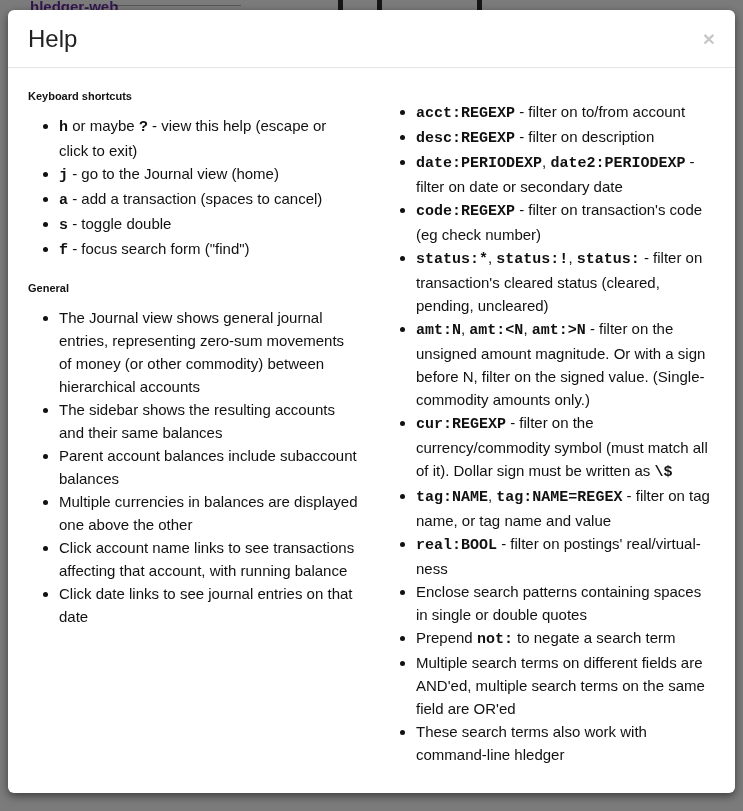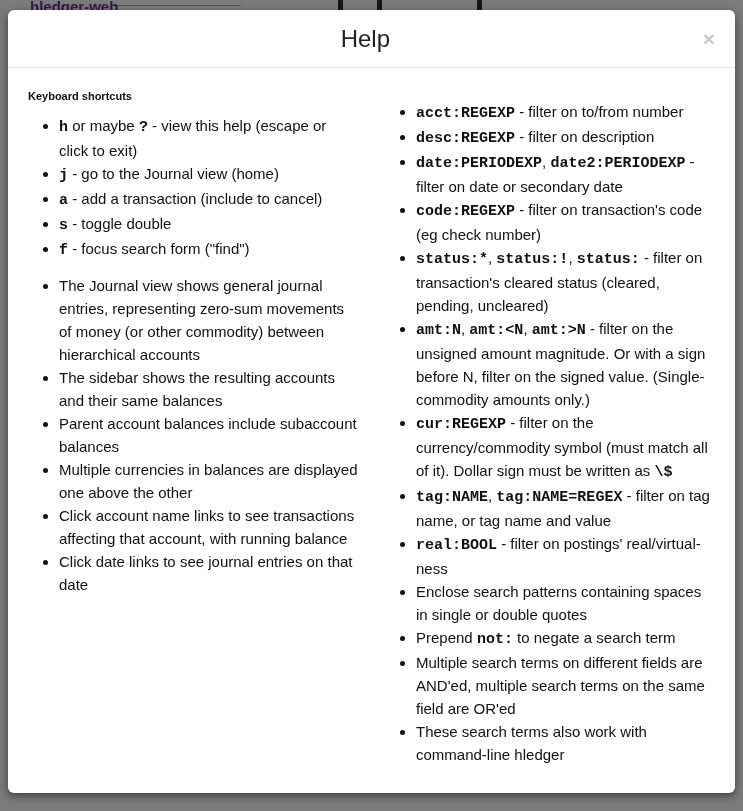--- a/index.html
+++ b/index.html
@@ -62,21 +62,20 @@
   .modal-header {
     padding: 14px 20px 13px 20px;
     border-bottom: 1px solid var(--divider, #e5e5e5);
   }
   .modal-title {
     margin: 0;
     font-size: 24px;
     font-weight: 400;
     line-height: 30px;
     color: #222222;
-    text-align: center;
   }
   .close-btn {
     float: right;
     background: none;
     border: 0;
     padding: 0;
     margin-top: 4px;
     font-family: "Liberation Sans", sans-serif;
     font-size: 21px;
     font-weight: bold;
@@ -132,36 +131,37 @@
   <div class="modal-header">
     <button class="close-btn">×</button>
     <h1 class="modal-title">Help</h1>
   </div>
   <div class="modal-body">
     <div class="help-col">
         <h3 class="section-heading">Keyboard shortcuts</h3>
         <ul class="help-list">
           <li><code>h</code><span> or maybe </span><code>?</code><span> - view this help (escape or click to exit)</span></li>
           <li><code>j</code><span> - go to the Journal view (home)</span></li>
-          <li><code>a</code><span> - add a transaction (include to cancel)</span></li>
+          <li><code>a</code><span> - add a transaction (spaces to cancel)</span></li>
           <li><code>s</code><span> - toggle double</span></li>
           <li><code>f</code><span> - focus search form ("find")</span></li>
         </ul>
+        <h3 class="section-heading">General</h3>
         <ul class="help-list">
           <li><span>The Journal view shows general journal entries, representing zero-sum movements of money (or other commodity) between hierarchical accounts</span></li>
           <li><span>The sidebar shows the resulting accounts and their same balances</span></li>
           <li><span>Parent account balances include subaccount balances</span></li>
           <li><span>Multiple currencies in balances are displayed one above the other</span></li>
           <li><span>Click account name links to see transactions affecting that account, with running balance</span></li>
           <li><span>Click date links to see journal entries on that date</span></li>
         </ul>
       </div>
     <div class="help-col">
         <ul class="help-list">
-          <li><code>acct:REGEXP</code><span> - filter on to/from number</span></li>
+          <li><code>acct:REGEXP</code><span> - filter on to/from account</span></li>
           <li><code>desc:REGEXP</code><span> - filter on description</span></li>
           <li><code>date:PERIODEXP</code><span>, </span><code>date2:PERIODEXP</code><span> - filter on date or secondary date</span></li>
           <li><code>code:REGEXP</code><span> - filter on transaction's code (eg check number)</span></li>
           <li><code>status:*</code><span>, </span><code>status:!</code><span>, </span><code>status:</code><span> - filter on transaction's cleared status (cleared, pending, uncleared)</span></li>
           <li><code>amt:N</code><span>, </span><code>amt:&lt;N</code><span>, </span><code>amt:&gt;N</code><span> - filter on the unsigned amount magnitude. Or with a sign before N, filter on the signed value. (Single-commodity amounts only.)</span></li>
           <li><code>cur:REGEXP</code><span> - filter on the currency/commodity symbol (must match all of it). Dollar sign must be written as </span><code>\$</code></li>
           <li><code>tag:NAME</code><span>, </span><code>tag:NAME=REGEX</code><span> - filter on tag name, or tag name and value</span></li>
           <li><code>real:BOOL</code><span> - filter on postings' real/virtual-ness</span></li>
           <li><span>Enclose search patterns containing spaces in single or double quotes</span></li>
           <li><span>Prepend </span><code>not:</code><span> to negate a search term</span></li>

